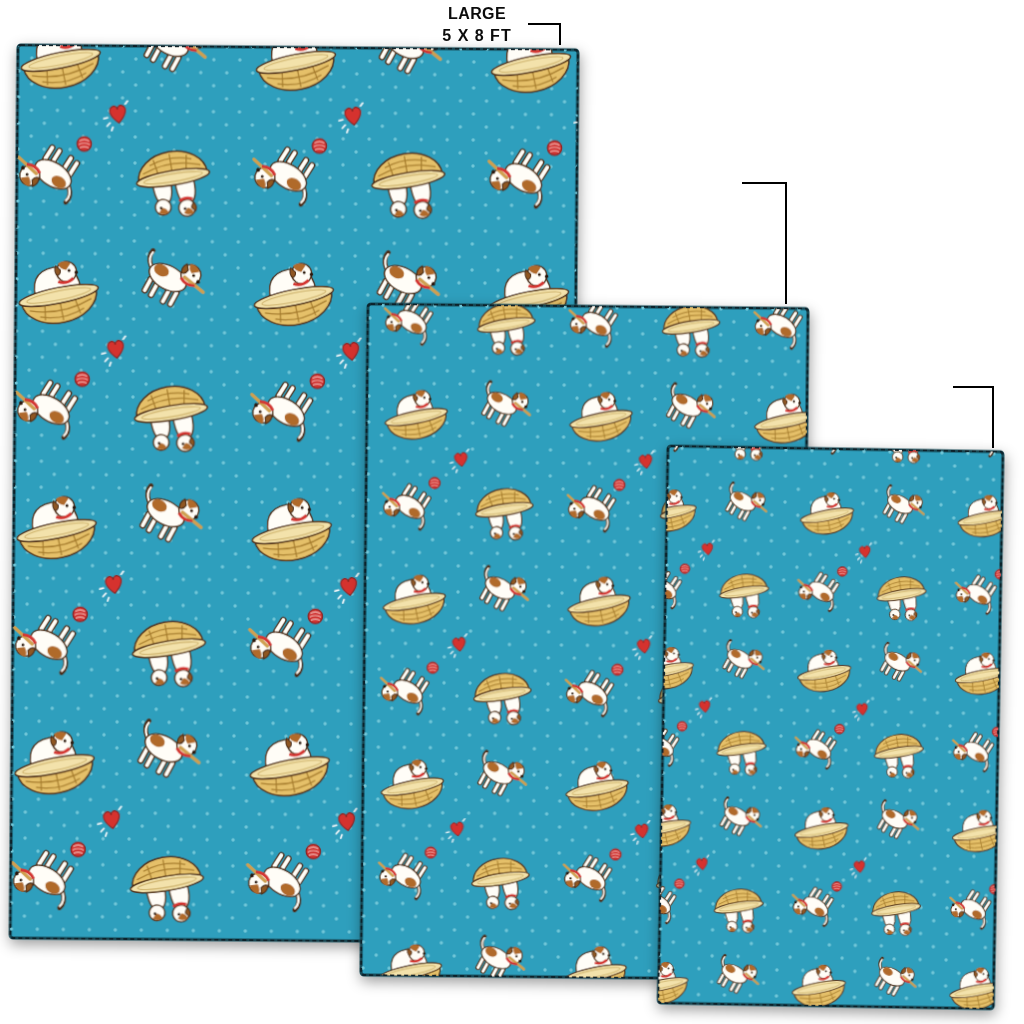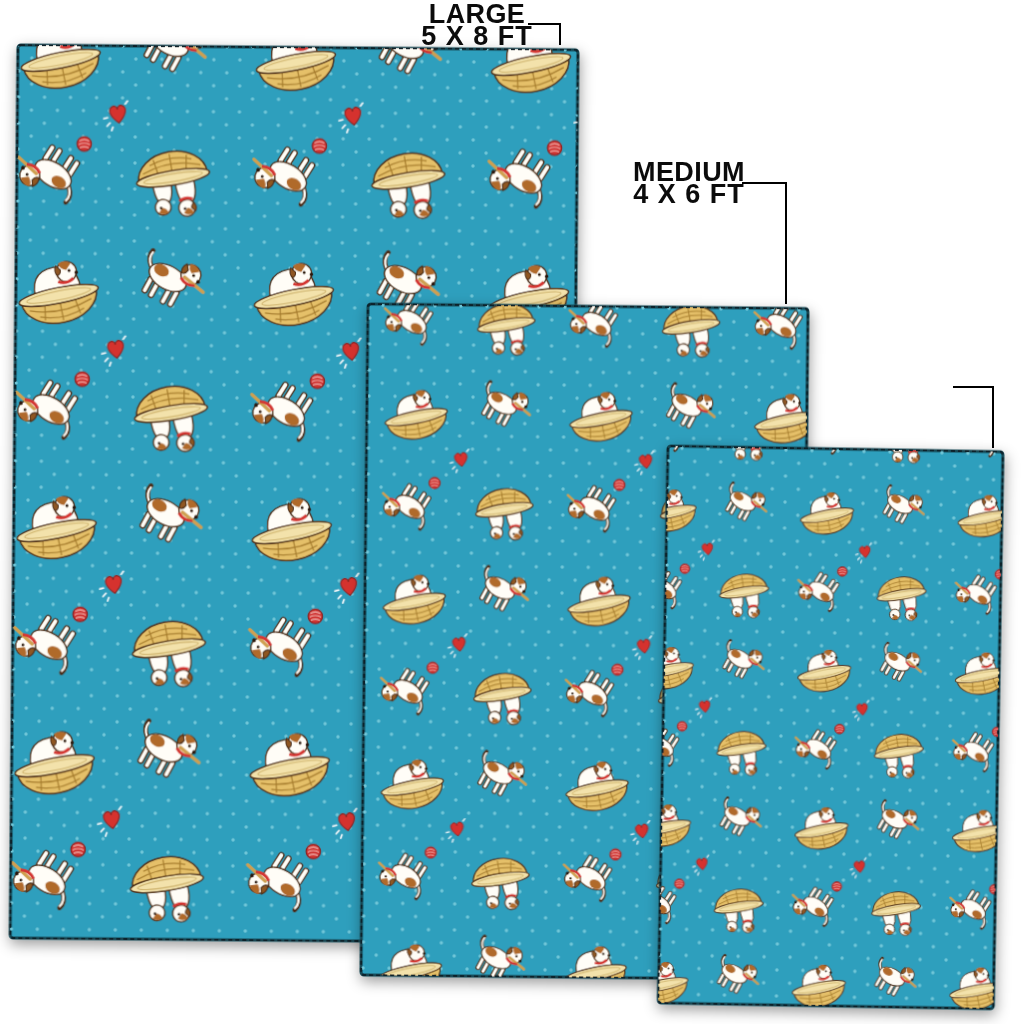--- a/index.html
+++ b/index.html
@@ -3,21 +3,21 @@
 <meta charset="utf-8">
 <style>
   html,body{margin:0;padding:0;background:#ffffff;}
   .stage{
     position:relative;width:1024px;height:1024px;background:#ffffff;
     font-family:"Liberation Sans",sans-serif;overflow:hidden;
   }
   .rug-svg{position:absolute;left:0;top:0;}
   .size-label{
     position:absolute;width:160px;text-align:center;color:#0b0b0b;
-    font-weight:bold;font-size:27px;line-height:22px;letter-spacing:.4px;
+    font-weight:bold;font-size:16px;line-height:22px;letter-spacing:.4px;
   }
   .size-label .dims{letter-spacing:1px;}
   .label-large{left:397px;top:3px;}
   .label-medium{left:609px;top:161px;}
   .label-small{left:832px;top:365px;}
 </style>
 </head>
 <body>
 
 <div class="stage">
@@ -153,18 +153,14 @@
       <path d="M528,24 H560 V45"></path>
       <path d="M742,183 H786 V304"></path>
       <path d="M953,387 H993 V448"></path>
     </g>
   </svg>
 
   <div class="size-label label-large">
     <div class="name">LARGE</div>
     <div class="dims">5 X 8 FT</div>
   </div>
-  <div class="size-label label-medium">
-    <div class="name">MEDIUM</div>
-    <div class="dims">4 X 6 FT</div>
-  </div>
 
 </div>
 
 </body></html>

